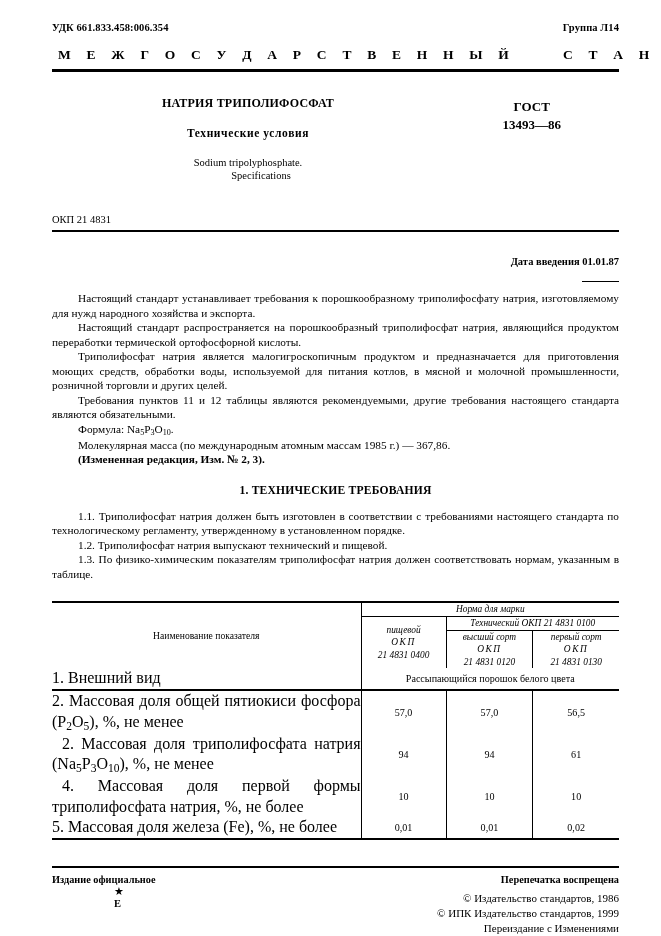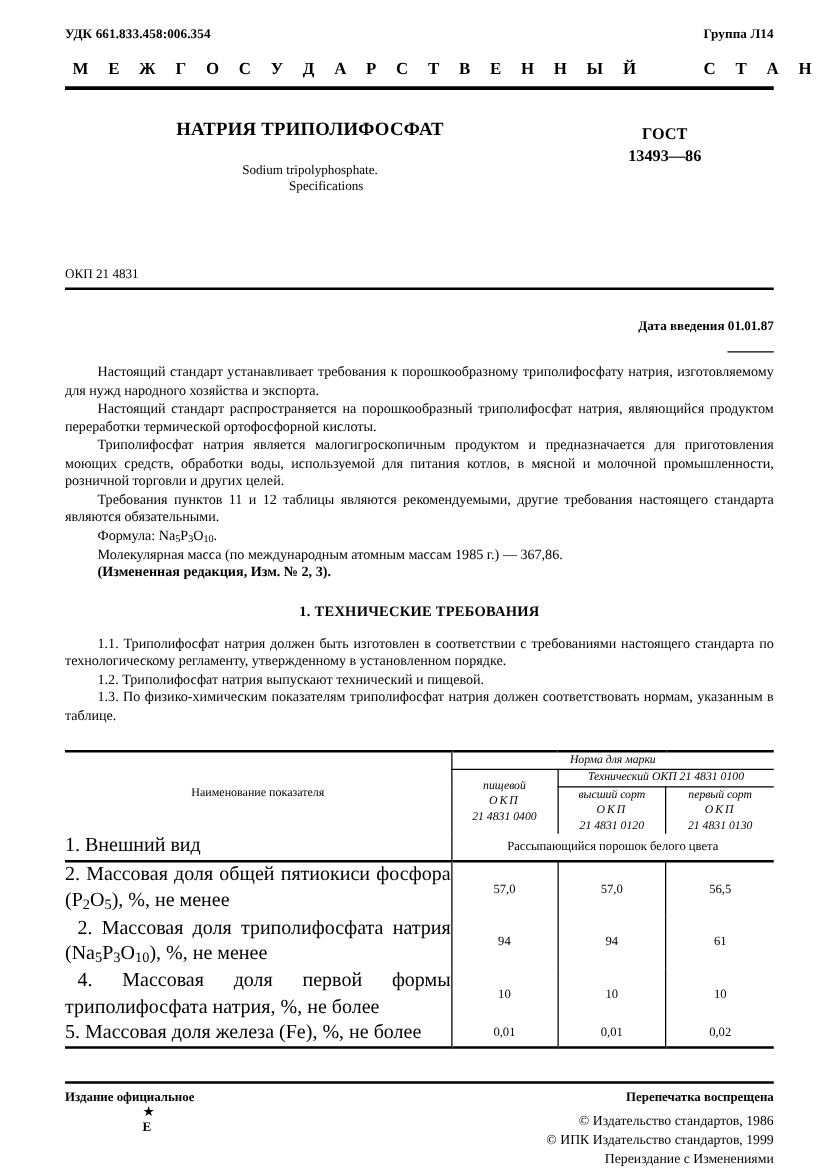--- a/index.html
+++ b/index.html
@@ -54,21 +54,21 @@
     min-height: 96px;
   }
   .title-left {
     width: 370px;
     text-align: center;
     padding-left: 22px;
     box-sizing: border-box;
   }
   .doc-title {
     font-weight: bold;
-    font-size: 15px;
+    font-size: 12px;
     letter-spacing: .2px;
   }
   .doc-subtitle {
     font-weight: bold;
     font-size: 11.5px;
     margin-top: 16px;
     letter-spacing: .6px;
   }
   .doc-en {
     font-size: 10.5px;
@@ -220,20 +220,21 @@
     <span>УДК 661.833.458:006.354</span>
     <span>Группа Л14</span>
   </div>
 
   <div class="mgs-line">М Е Ж Г О С У Д А Р С Т В Е Н Н Ы Й     С Т А Н Д А Р Т</div>
   <div class="rule-thick"></div>
 
   <div class="title-block">
     <div class="title-left">
       <div class="doc-title">НАТРИЯ ТРИПОЛИФОСФАТ</div>
+      <div class="doc-subtitle">Технические условия</div>
       <div class="doc-en">
         <div>Sodium tripolyphosphate.</div>
         <div class="en2">Specifications</div>
       </div>
     </div>
     <div class="gost-box">
       <div>ГОСТ</div>
       <div>13493—86</div>
     </div>
   </div>

